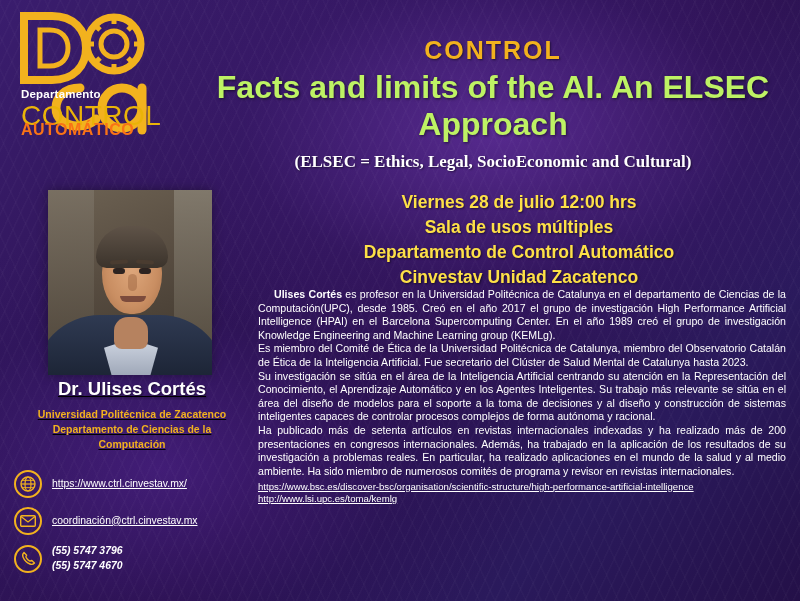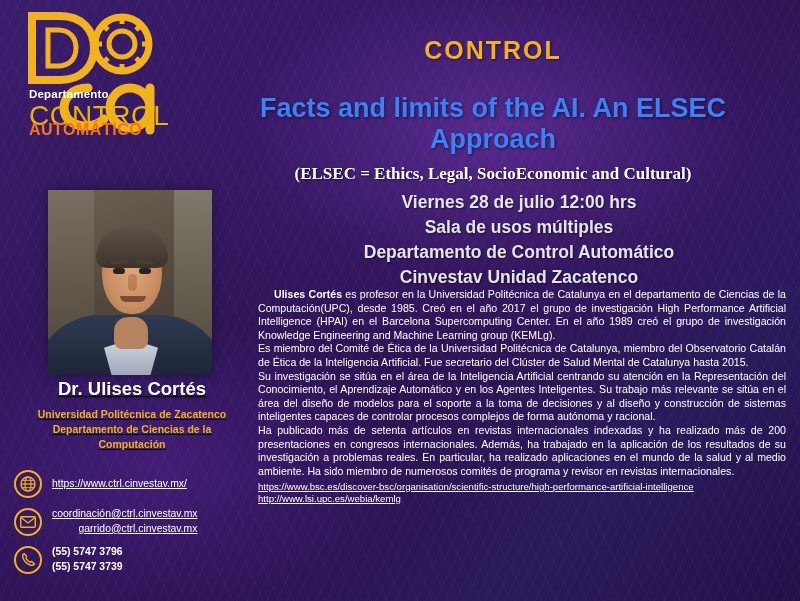--- a/index.html
+++ b/index.html
@@ -28,61 +28,61 @@
     inset: 0;
     background:
       repeating-linear-gradient(115deg, rgba(255,255,255,0.025) 0px, rgba(255,255,255,0.025) 1px, rgba(255,255,255,0) 2px, rgba(255,255,255,0) 9px),
       repeating-linear-gradient(65deg, rgba(255,255,255,0.018) 0px, rgba(255,255,255,0.018) 1px, rgba(255,255,255,0) 2px, rgba(255,255,255,0) 14px);
     pointer-events: none;
   }
   .layer { position: absolute; }
 
   
   #logo {
-    left: 26px; top: 10px; width: 175px; height: 130px;
+    left: 18px; top: 10px; width: 175px; height: 130px;
     z-index: 5;
   }
   #logo svg { display: block; }
 
   
   #header {
     left: 200px; top: 36px; width: 586px;
     text-align: center; z-index: 4;
   }
   #ponencia {
     color: #f2b21e;
     font-size: 25px;
     font-weight: bold;
     letter-spacing: 2px;
     text-shadow: 1px 1px 2px rgba(0,0,0,0.5);
   }
   #talk-title {
-    color: #3b82f6;
-    font-size: 27px;
+    color: #bef264;
+    font-size: 32px;
     font-weight: bold;
-    margin-top: 28px;
+    margin-top: 4px;
     line-height: 1.15;
     text-shadow: 1px 1px 3px rgba(0,0,0,0.55);
   }
   #talk-subtitle {
     color: #ffffff;
     font-size: 17px;
     font-weight: bold;
     margin-top: 9px;
     text-shadow: 1px 1px 2px rgba(0,0,0,0.5);
     font-family: Liberation Serif, serif;
   }
 
   
   #event {
     left: 252px; top: 190px; width: 534px;
     text-align: center; z-index: 4;
   }
   #event div {
-    color: #e5e5e5;
+    color: #fde047;
     font-size: 17.5px;
     font-weight: bold;
     line-height: 1.42;
     text-shadow: 1px 1px 2px rgba(0,0,0,0.5);
   }
 
   
   #bio {
     left: 258px; top: 288px; width: 528px;
     z-index: 4;
@@ -165,24 +165,23 @@
     width: 28px; height: 28px; flex: 0 0 28px;
     border: 2px solid #f2b21e; border-radius: 50%;
     display: flex; align-items: center; justify-content: center;
     margin-right: 10px;
   }
   .cicon svg { display: block; }
   .ctext { display: flex; flex-direction: column; }
   .ctext a, .ctext span {
     color: #ffffff; font-size: 10.4px; line-height: 1.4;
     text-decoration: none;
-    text-align: right;
   }
   .ctext a { text-decoration: underline; }
-  .crow.phones .ctext span { font-weight: bold; }
+  .crow.phones .ctext span { font-weight: bold; font-style: italic; }
 </style>
 </head>
 <body>
 
 <div id="poster"></div>
 
 <div class="layer" id="logo">
   <svg width="175" height="130" viewBox="0 0 175 130">
 
     <g>
@@ -231,26 +230,26 @@
 
 <div class="layer" id="event">
   <div>Viernes 28 de julio 12:00 hrs</div>
   <div>Sala de usos múltiples</div>
   <div>Departamento de Control Automático</div>
   <div>Cinvestav Unidad Zacatenco</div>
 </div>
 
 <div class="layer" id="bio">
   <p><b>Ulises Cortés</b><span> es profesor en la Universidad Politécnica de Catalunya en el departamento de Ciencias de la Computación(UPC), desde 1985. Creó en el año 2017 el grupo de investigación High Performance Artificial Intelligence (HPAI) en el Barcelona Supercomputing Center.  En el año 1989 creó el grupo de investigación Knowledge Engineering and Machine Learning group (KEMLg).</span></p>
-  <p>Es miembro del Comité de Ética de la Universidad Politécnica de Catalunya, miembro del Observatorio Catalán de Ética de la Inteligencia Artificial. Fue secretario del Clúster de Salud Mental de Catalunya hasta 2015.</p>
+  <p>Es miembro del Comité de Ética de la Universidad Politécnica de Catalunya, miembro del Observatorio Catalán de Ética de la Inteligencia Artificial. Fue secretario del Clúster de Salud Mental de Catalunya hasta 2023.</p>
   <p>Su investigación se sitúa en el área de la Inteligencia Artificial centrando su atención en la Representación del Conocimiento, el Aprendizaje Automático y en los Agentes Inteligentes. Su trabajo más relevante se sitúa en el área del diseño de modelos para el soporte a la toma de decisiones y al diseño y construcción de sistemas inteligentes capaces de controlar procesos complejos de forma autónoma y racional.</p>
   <p>Ha publicado más de setenta artículos en revistas internacionales indexadas y ha realizado más de 200 presentaciones en congresos internacionales. Además, ha trabajado en la aplicación de los resultados de su investigación a problemas reales. En particular, ha realizado aplicaciones en el mundo de la salud y al medio ambiente. Ha sido miembro de numerosos comités de programa y revisor en revistas internacionales.</p>
   <div class="links">
     <a href="#">https://www.bsc.es/discover-bsc/organisation/scientific-structure/high-performance-artificial-intelligence</a>
-    <a href="#">http://www.lsi.upc.es/webia/kemlg</a>
+    <a href="#">http://www.lsi.upc.es/toma/kemlg</a>
   </div>
 </div>
 
 <div class="layer" id="photo-wrap">
   <div class="ph-bg"></div>
   <div class="ph-wall-l"></div>
   <div class="ph-wall-r"></div>
   <div class="ph-shoulders"></div>
   <div class="ph-shirt"></div>
   <div class="ph-neck"></div>
@@ -289,29 +288,28 @@
 
   <div class="crow">
     <div class="cicon">
       <svg width="16" height="12" viewBox="0 0 16 12">
         <rect x="0.7" y="0.7" width="14.6" height="10.6" rx="1" fill="none" stroke="#f2b21e" stroke-width="1.4"></rect>
         <path d="M1 1.4 L8 7 L15 1.4" fill="none" stroke="#f2b21e" stroke-width="1.3"></path>
       </svg>
     </div>
     <div class="ctext">
       <a href="#">coordinación@ctrl.cinvestav.mx</a>
-      <a href="#">garrido@ctrl.cinvestav.mx</a>
     </div>
   </div>
 
   <div class="crow phones">
     <div class="cicon">
       <svg width="15" height="15" viewBox="0 0 15 15">
         <path d="M3 1.5 C1.8 2.6 1.2 4 2 6 C3.2 9 6 11.8 9 13 C11 13.8 12.4 13.2 13.5 12 L10.8 9.4 C10 10.1 9.2 10.3 8.4 9.8 C6.9 8.9 6.1 8.1 5.2 6.6 C4.7 5.8 4.9 5 5.6 4.2 Z" fill="none" stroke="#f2b21e" stroke-width="1.4" stroke-linejoin="round"></path>
       </svg>
     </div>
     <div class="ctext">
       <span>(55) 5747 3796</span>
-      <span>(55) 5747 3739</span>
+      <span>(55) 5747 4670</span>
     </div>
   </div>
 
 </div>
 
 </body></html>

